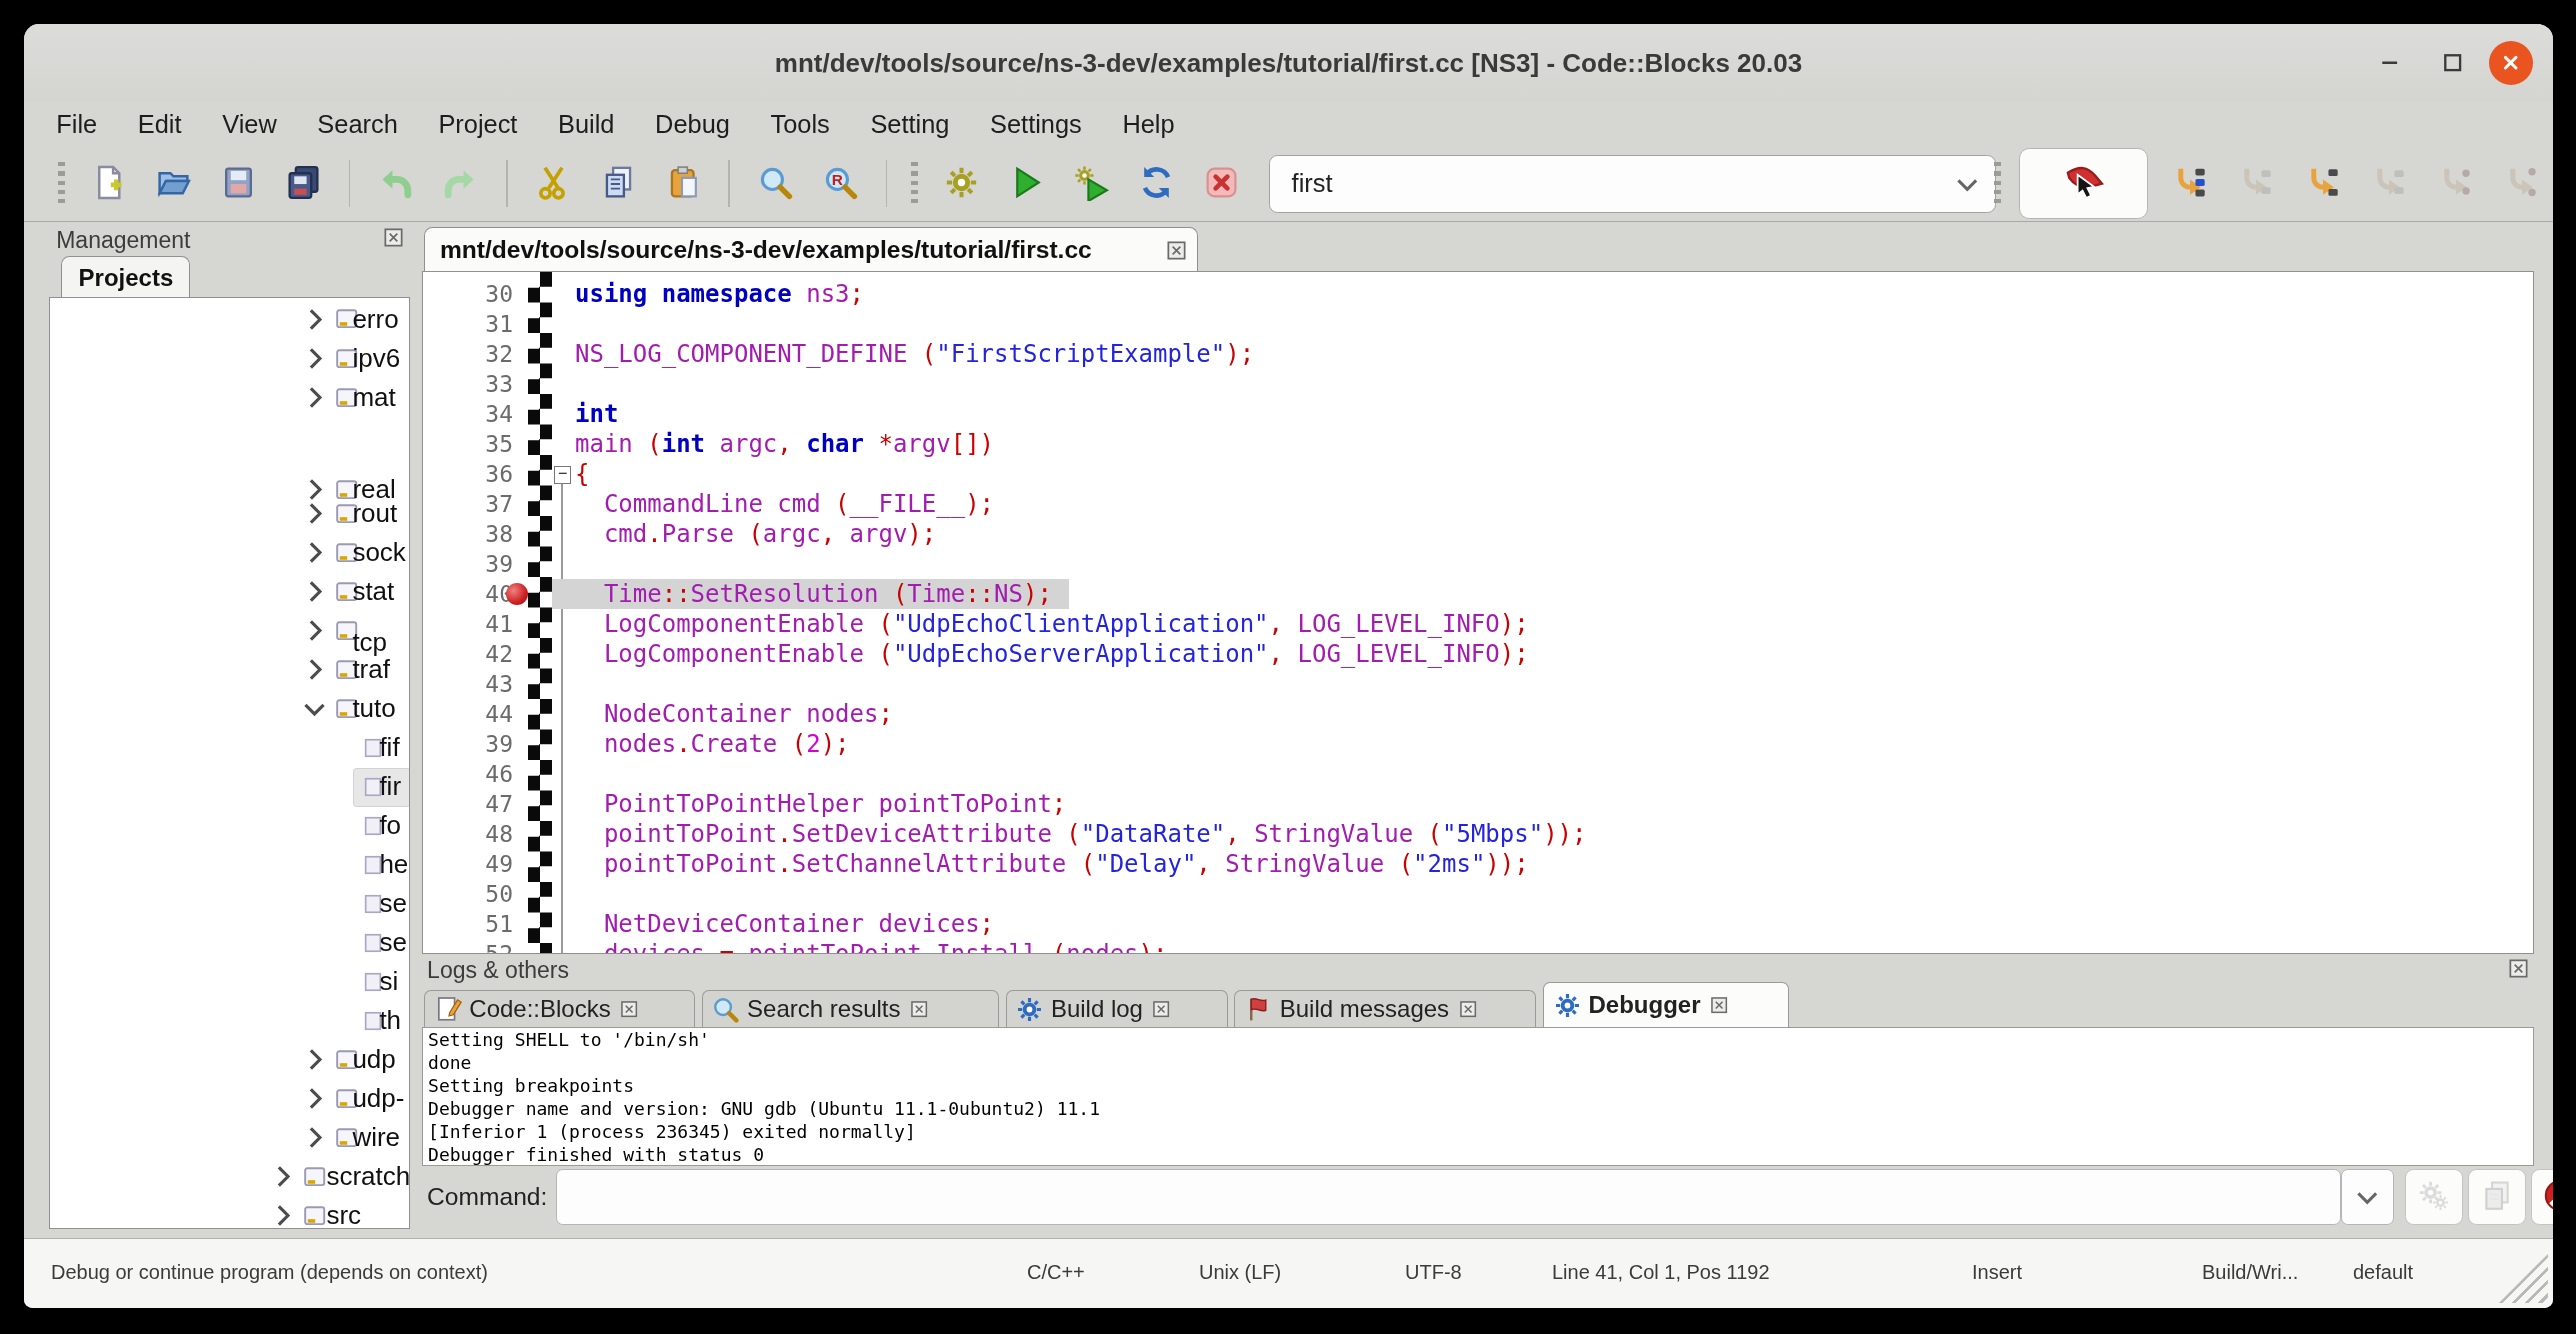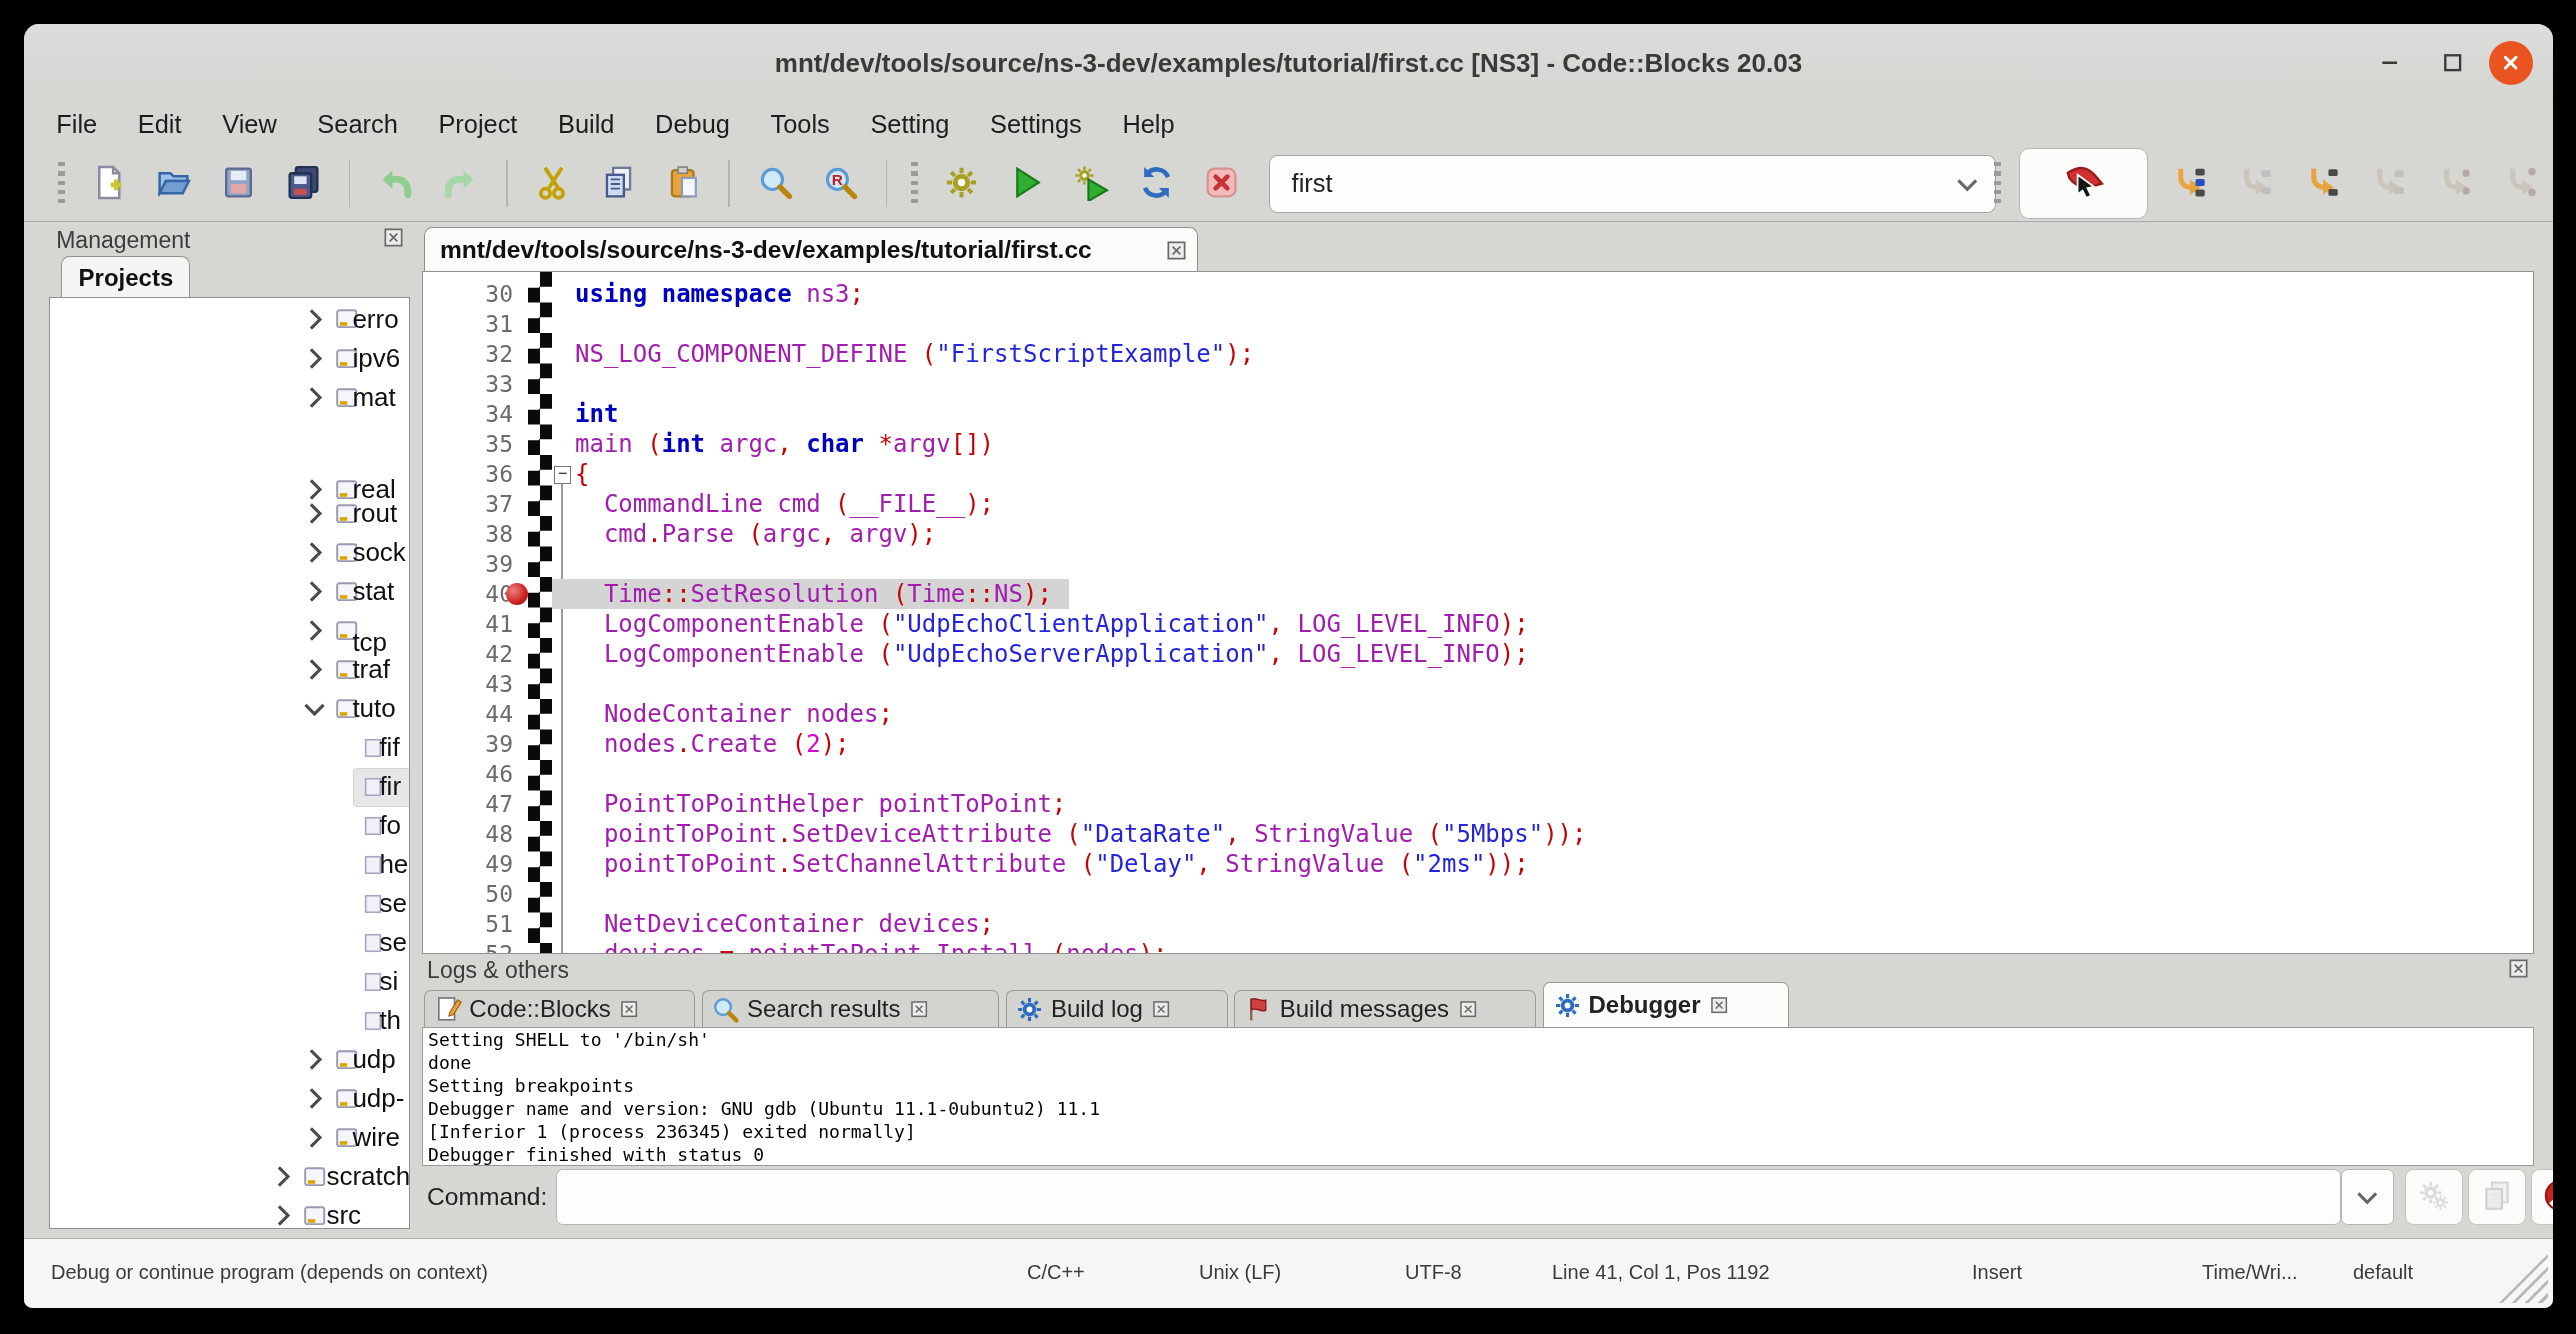--- a/index.html
+++ b/index.html
@@ -816,18 +816,18 @@
   </div>
 
   <div id="statusbar">
     <div id="resize-grip"></div>
   <div class="status-item" style="left: 27px;">Debug or continue program (depends on context)</div>
       <div class="status-item" style="left: 1003px;">C/C++</div>
       <div class="status-item" style="left: 1175px;">Unix (LF)</div>
       <div class="status-item" style="left: 1381px;">UTF-8</div>
       <div class="status-item" style="left: 1528px;">Line 41, Col 1, Pos 1192</div>
       <div class="status-item" style="left: 1948px;">Insert</div>
-      <div class="status-item" style="left: 2178px;">Time/Wri...</div>
+      <div class="status-item" style="left: 2178px;">Build/Wri...</div>
       <div class="status-item" style="left: 2329px;">default</div>
     </div>
 
 </div>
 
 
 </body></html>

